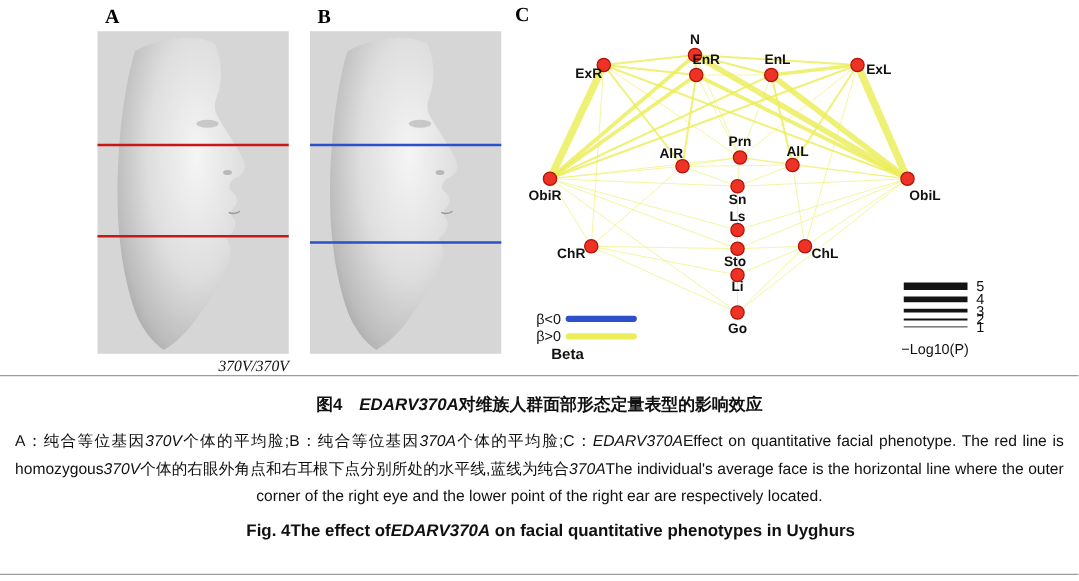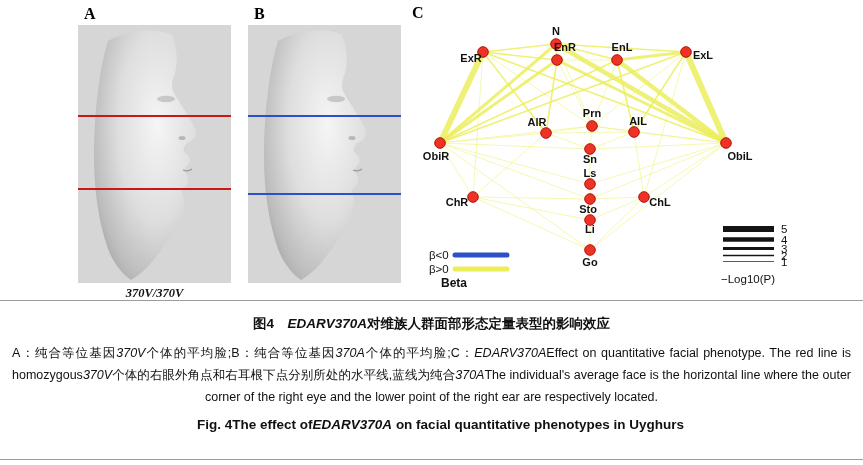--- a/index.html
+++ b/index.html
@@ -2,22 +2,22 @@
 <html><head>
 <meta charset="utf-8">
 <style>
   html,body{margin:0;padding:0;background:#fff;}
   .page{position:relative;width:863px;height:465px;background:#fff;overflow:hidden;
         font-family:"Liberation Sans",sans-serif;color:#111;}
   .pl{position:absolute;font-family:"Liberation Serif",serif;font-weight:700;font-size:16px;color:#000;}
   .face-panel{position:absolute;top:25px;width:153px;height:258px;background:#d6d6d6;}
   .face-svg{position:absolute;left:0;top:0;width:100%;height:100%;display:block;}
   .hline{position:absolute;left:0;width:100%;height:2px;background:#999;}
-  .fcap{position:absolute;top:286px;width:153px;text-align:center;
-        font-family:"Liberation Serif",serif;font-style:italic;font-weight:700;font-size:12.5px;}
+  .fcap{position:absolute;top:286px;width:153px;text-align:right;
+        font-family:"Liberation Serif",serif;font-style:italic;font-weight:400;font-size:12.5px;}
   .net{position:absolute;left:403px;top:0;width:460px;height:300px;}
   .nlabel{font-family:"Liberation Sans",sans-serif;font-size:11px;font-weight:700;fill:#111;}
   .lg-txt{font-family:"Liberation Sans",sans-serif;font-size:11.5px;fill:#111;}
   .lg-title{font-weight:700;font-size:12px;}
   .caption-wrap{position:absolute;left:0;top:300px;width:863px;height:158px;background:#fff;
         border-top:1px solid #9c9c9c;border-bottom:1px solid #9c9c9c;box-sizing:content-box;}
   .t-zh{margin:14px 0 0;text-align:center;font-weight:700;font-size:13.5px;}
   .t-zh em,.t-en em,.cap-body em{font-style:italic;}
   .cap-body{margin:9px 12px 0;font-size:12.5px;line-height:22px;
         text-align:justify;text-align-last:center;}

